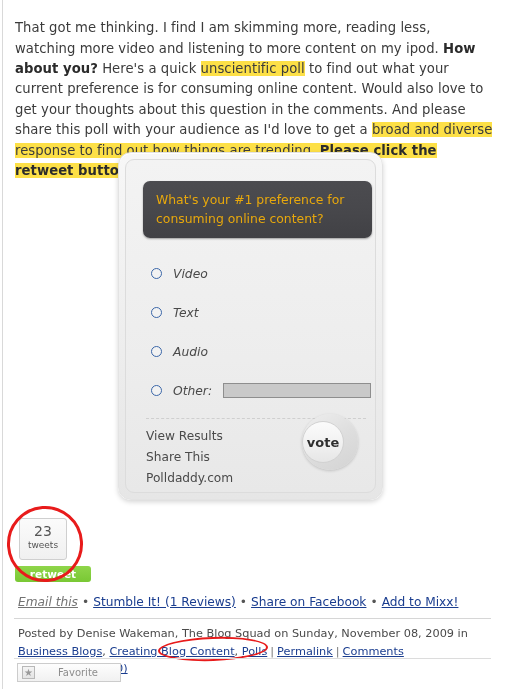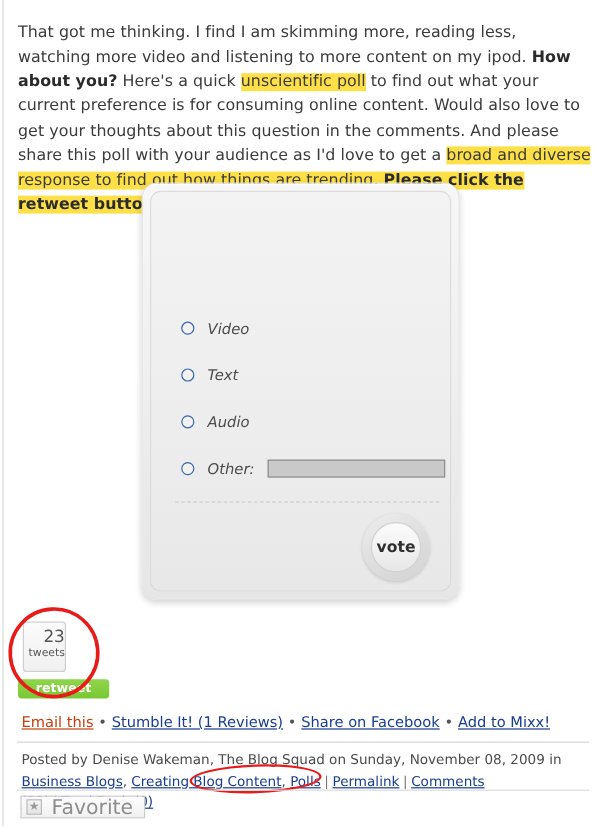--- a/index.html
+++ b/index.html
@@ -93,43 +93,43 @@
     position: absolute;
     left: 20px; top: 258px; width: 220px;
     border-top: 1px dashed #cfcfcf;
   }
   .poll-links {
     position: absolute; left: 20px; top: 266px;
     font-size: 12.2px; color: #4a4a4a; line-height: 21px;
   }
   .poll-links div { cursor: default; }
   .vote-btn {
-    position: absolute; right: 17px; bottom: 8px;
+    position: absolute; right: 17px; bottom: 22px;
     width: 56px; height: 56px; border-radius: 50%;
     background: linear-gradient(150deg,#eeeeee 0%,#dedede 50%,#d3d3d3 100%);
     box-shadow: 0 1px 3px rgba(0,0,0,0.18);
-    display: flex; align-items: center; justify-content: center;
+    display: flex; align-items: center; 
   }
   .vote-core {
     width: 42px; height: 42px; border-radius: 50%;
     background: linear-gradient(180deg,#fbfbfb 0%,#f0f0f0 60%,#e6e6e6 100%);
     border: 1px solid #d2d2d2;
     display: flex; align-items: center; justify-content: center;
     font-size: 13px; font-weight: bold; color: #2f2f2f;
   }
 
   
   .tweet-box {
     position: absolute;
     left: 19px; top: 518px;
-    width: 36px; height: 42px;
+    width: 48px; height: 42px;
     background: linear-gradient(180deg,#fbfbfb 0%,#f0f0f0 100%);
     border: 1px solid #cfcfcf;
     border-radius: 3px;
-    text-align: right;
+    text-align: center;
   }
   .tweet-count { font-size: 14px; color: #555; padding-top: 4px; }
   .tweet-word { font-size: 9px; color: #555; margin-top: 1px; }
   .retweet-btn {
     position: absolute;
     left: 15px; top: 566px;
     width: 76px; height: 16px;
     background: linear-gradient(180deg,#8fd54a 0%,#79c834 100%);
     border-radius: 3px;
     color: #ffffff;
@@ -150,21 +150,21 @@
 
   
   .share-row {
     position: absolute;
     left: 18px; top: 595px;
     font-size: 12.2px; color: #333;
   }
   .share-row a {
     color: #1a3d8f; text-decoration: underline;
   }
-  .share-row .first { color: #c2410c; text-decoration: underline; }
+  .share-row .first { color: #737373; text-decoration: underline; font-style: italic; }
   .sep { color: #555; padding: 0 4px; }
 
   
   .meta-rule {
     position: absolute; left: 14px; top: 618px; width: 477px;
     border-top: 1px solid #d6d6d6;
   }
   .meta {
     position: absolute;
     left: 18px; top: 625px; width: 470px;
@@ -195,21 +195,21 @@
     border: 1px solid #cccccc;
     display: flex; align-items: center;
   }
   .fav-icon {
     width: 13px; height: 13px; margin-left: 4px;
     background: linear-gradient(180deg,#f4f4f4,#e4e4e4);
     border: 1px solid #b8b8b8;
     display: flex; align-items: center; justify-content: center;
     font-size: 10px; color: #9a9a9a; line-height: 1;
   }
-  .fav-label { margin-left: 8px; font-size: 17px; color: #8d8d8d; }
+  .fav-label { margin-left: 23px; font-size: 10px; color: #8d8d8d; }
   .bottom-links {
     position: absolute;
     left: 131px; top: 665px;
     font-size: 11.3px; color: #4a4a4a;
   }
   .bottom-links a { color: #1a3d8f; text-decoration: underline; }
 </style>
 </head>
 <body>
 
@@ -217,20 +217,23 @@
 
   <div class="page-rule-left"></div>
 
   <p class="article-text">
     <span>That got me thinking. I find I am skimming more, reading less, watching more video and listening to more content on my ipod. </span><b>How about you?</b><span> Here's a quick </span><span class="hl">unscientific poll</span><span> to find out what your current preference is for consuming online content. Would also love to get your thoughts about this question in the comments. And please share this poll with your audience as I'd love to get a </span><span class="hl">broad and diverse response to find out how things are trending. </span><b class="hl">Please click the retweet button</b><span class="hl">. Thanks!</span>
   </p>
 
   <div class="poll">
     <div class="poll-inner">
 
+      <div class="poll-question">
+        <span>What's your #1 preference for consuming online content?</span>
+      </div>
 
       <div class="poll-options">
         <div class="opt">
           <span class="radio"></span>
           <span class="opt-label">Video</span>
         </div>
         <div class="opt">
           <span class="radio"></span>
           <span class="opt-label">Text</span>
         </div>
@@ -240,20 +243,25 @@
         </div>
         <div class="opt">
           <span class="radio"></span>
           <span class="opt-label">Other:</span>
           <span class="other-input" title=""></span>
         </div>
       </div>
 
       <div class="poll-divider"></div>
 
+      <div class="poll-links">
+        <div>View Results</div>
+        <div>Share This</div>
+        <div>Polldaddy.com</div>
+      </div>
 
       <div class="vote-btn">
         <div class="vote-core">vote</div>
       </div>
 
     </div>
   </div>
 
   <div class="tweet-box">
     <div class="tweet-count">23</div>

